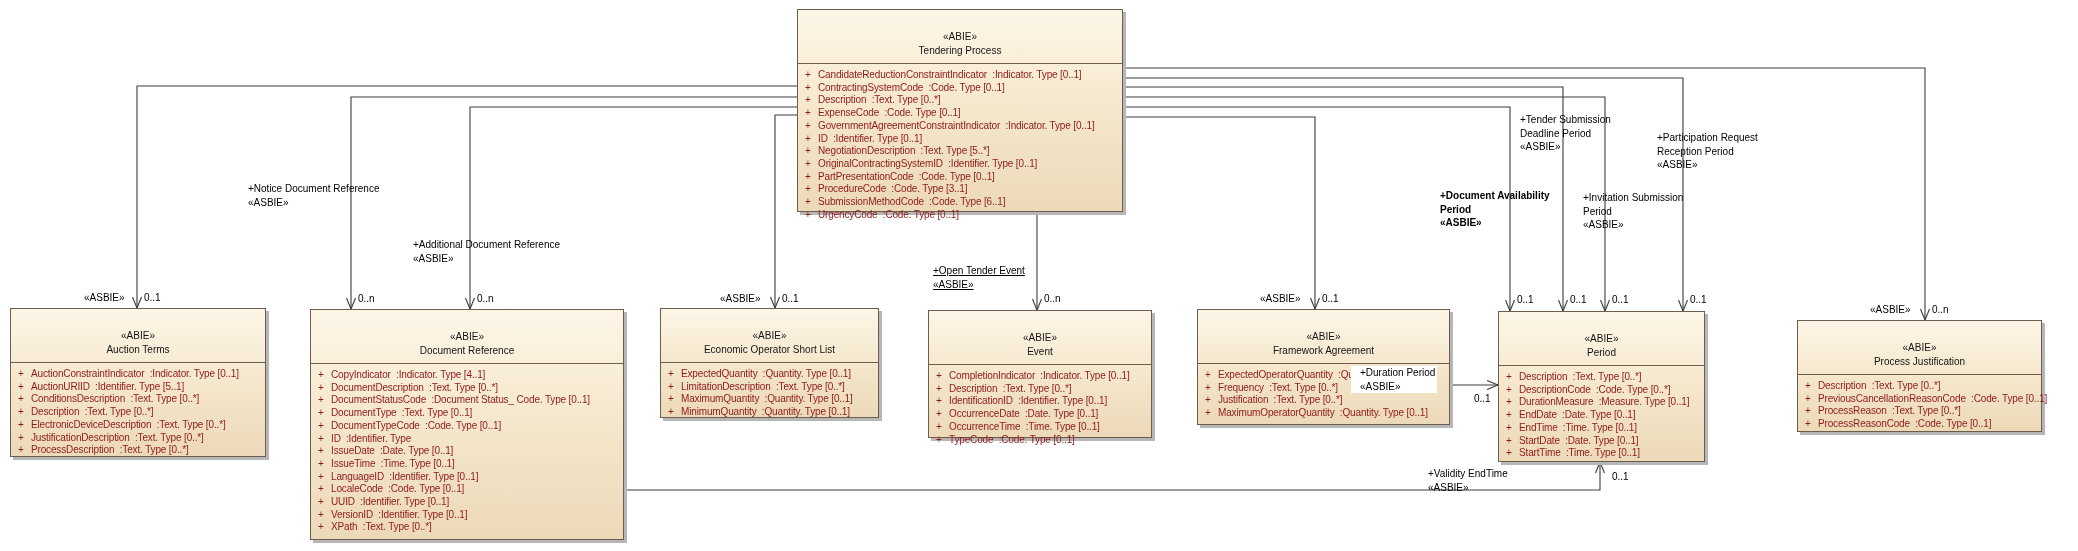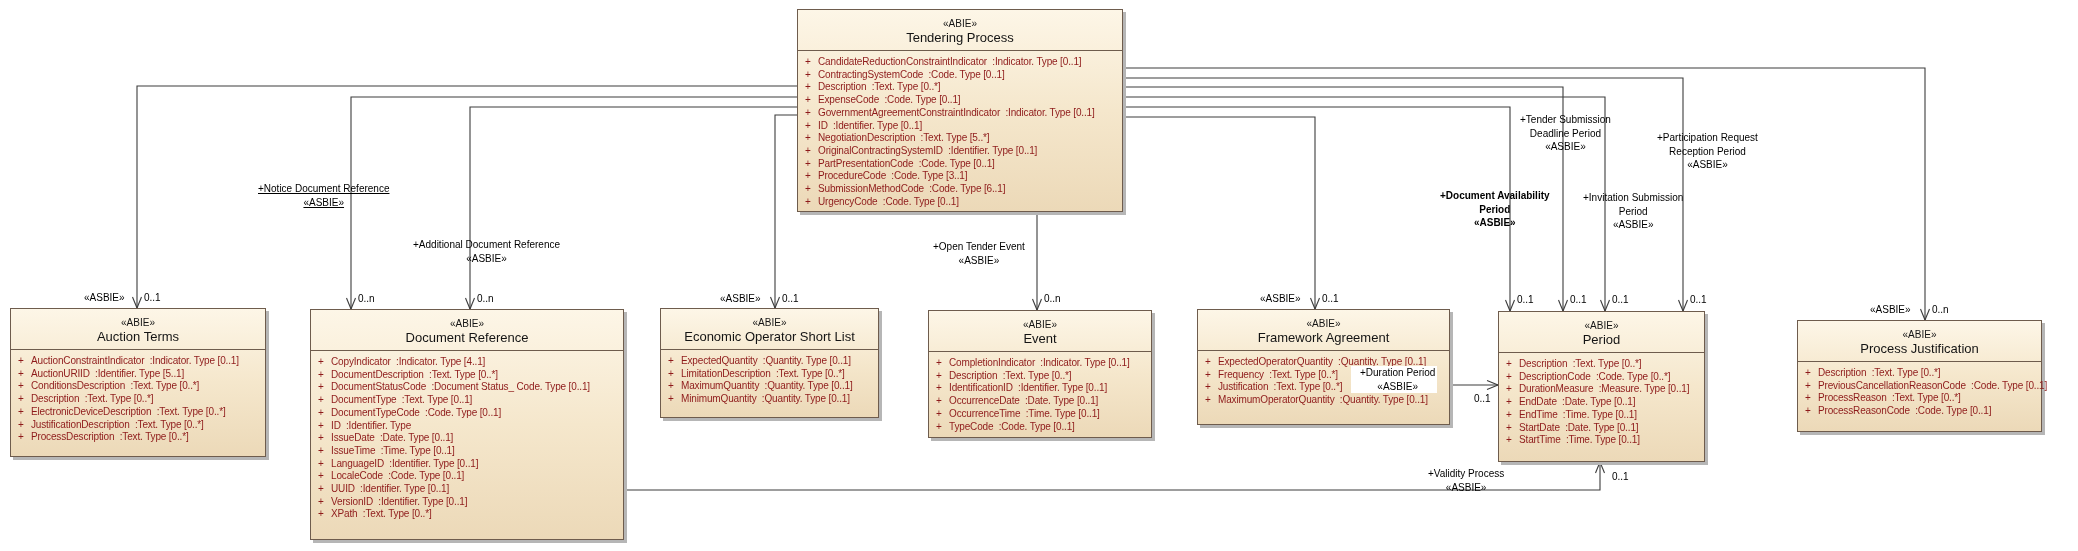--- a/index.html
+++ b/index.html
@@ -13,34 +13,34 @@
   #connector-layer{position:absolute;left:0;top:0;z-index:0;}
   .uml-class{
     position:absolute;z-index:1;
     background:linear-gradient(180deg,#fdf6e7 0%,#f5e7cc 50%,#ecd9b8 100%);
     border:1px solid var(--border,#6e5c4d);
     box-shadow:3px 3px 0 0 var(--shadow,#b6b6b6);
     box-sizing:border-box;
   }
   .uml-header{
     height:33px;border-bottom:1px solid var(--border,#6e5c4d);
-    text-align:center;padding-top:7px;color:#141414;
+    text-align:center;padding-top:20px;color:#141414;
   }
   .uml-stereo{font-size:10px;line-height:14px;}
-  .uml-name{font-size:13px;line-height:14px;}
+  .uml-name{font-size:10px;line-height:14px;}
   .uml-attrs{padding:5px 2px 0 7px;}
   .uml-attr{
     display:flex;white-space:pre;
     font-size:10px;line-height:12.7px;
     color:var(--attr,#8e1a1a);letter-spacing:-0.15px;
   }
   .uml-attr .plus{width:13px;flex:0 0 13px;}
   .conn-label{
     position:absolute;z-index:2;color:#000;
-    font-size:10px;line-height:13.5px;white-space:nowrap;text-align:center;
+    font-size:10px;line-height:13.5px;white-space:nowrap;
   }
   .conn-label.bg{background:#ffffff;padding:0 2px;}
   .mult{
     position:absolute;z-index:2;color:#000;
     font-size:10px;line-height:11px;white-space:nowrap;
   }
 </style>
 </head>
 <body>
 
@@ -228,33 +228,33 @@
       </div>
       <div class="uml-attrs">
         <div class="uml-attr"><span class="plus">+</span><span>Description  :Text. Type [0..*]</span></div>
         <div class="uml-attr"><span class="plus">+</span><span>PreviousCancellationReasonCode  :Code. Type [0..1]</span></div>
         <div class="uml-attr"><span class="plus">+</span><span>ProcessReason  :Text. Type [0..*]</span></div>
         <div class="uml-attr"><span class="plus">+</span><span>ProcessReasonCode  :Code. Type [0..1]</span></div>
       </div>
     </div>
     <div class="mult" style="left: 84px; top: 292px;">«ASBIE»</div>
     <div class="mult" style="left: 144px; top: 292px;">0..1</div>
-    <div class="conn-label" style="left: 258px; top: 182px; text-decoration: underline;">
+    <div class="conn-label" style="left: 248px; top: 182px;">
       <div>+Notice Document Reference</div>
       <div>«ASBIE»</div>
     </div>
     <div class="mult" style="left: 358px; top: 293px;">0..n</div>
     <div class="conn-label" style="left: 413px; top: 238px;">
       <div>+Additional Document Reference</div>
       <div>«ASBIE»</div>
     </div>
     <div class="mult" style="left: 477px; top: 293px;">0..n</div>
     <div class="mult" style="left: 720px; top: 293px;">«ASBIE»</div>
     <div class="mult" style="left: 782px; top: 293px;">0..1</div>
-    <div class="conn-label" style="left: 933px; top: 240px;">
+    <div class="conn-label" style="left: 933px; top: 264px; text-decoration: underline;">
       <div>+Open Tender Event</div>
       <div>«ASBIE»</div>
     </div>
     <div class="mult" style="left: 1044px; top: 293px;">0..n</div>
     <div class="mult" style="left: 1260px; top: 293px;">«ASBIE»</div>
     <div class="mult" style="left: 1322px; top: 293px;">0..1</div>
     <div class="conn-label" style="left: 1520px; top: 113px;">
       <div>+Tender Submission</div>
       <div>Deadline Period</div>
       <div>«ASBIE»</div>
@@ -279,17 +279,17 @@
     </div>
     <div class="mult" style="left: 1517px; top: 294px;">0..1</div>
     <div class="mult" style="left: 1870px; top: 304px;">«ASBIE»</div>
     <div class="mult" style="left: 1932px; top: 304px;">0..n</div>
     <div class="conn-label bg" style="left: 1351px; top: 366px; padding-left: 9px;">
       <div>+Duration Period</div>
       <div>«ASBIE»</div>
     </div>
     <div class="mult" style="left: 1474px; top: 393px;">0..1</div>
     <div class="conn-label" style="left: 1428px; top: 467px;">
-      <div>+Validity Process</div>
+      <div>+Validity EndTime</div>
       <div>«ASBIE»</div>
     </div>
     <div class="mult" style="left: 1612px; top: 471px;">0..1</div>
   </div>
 
 </body></html>

